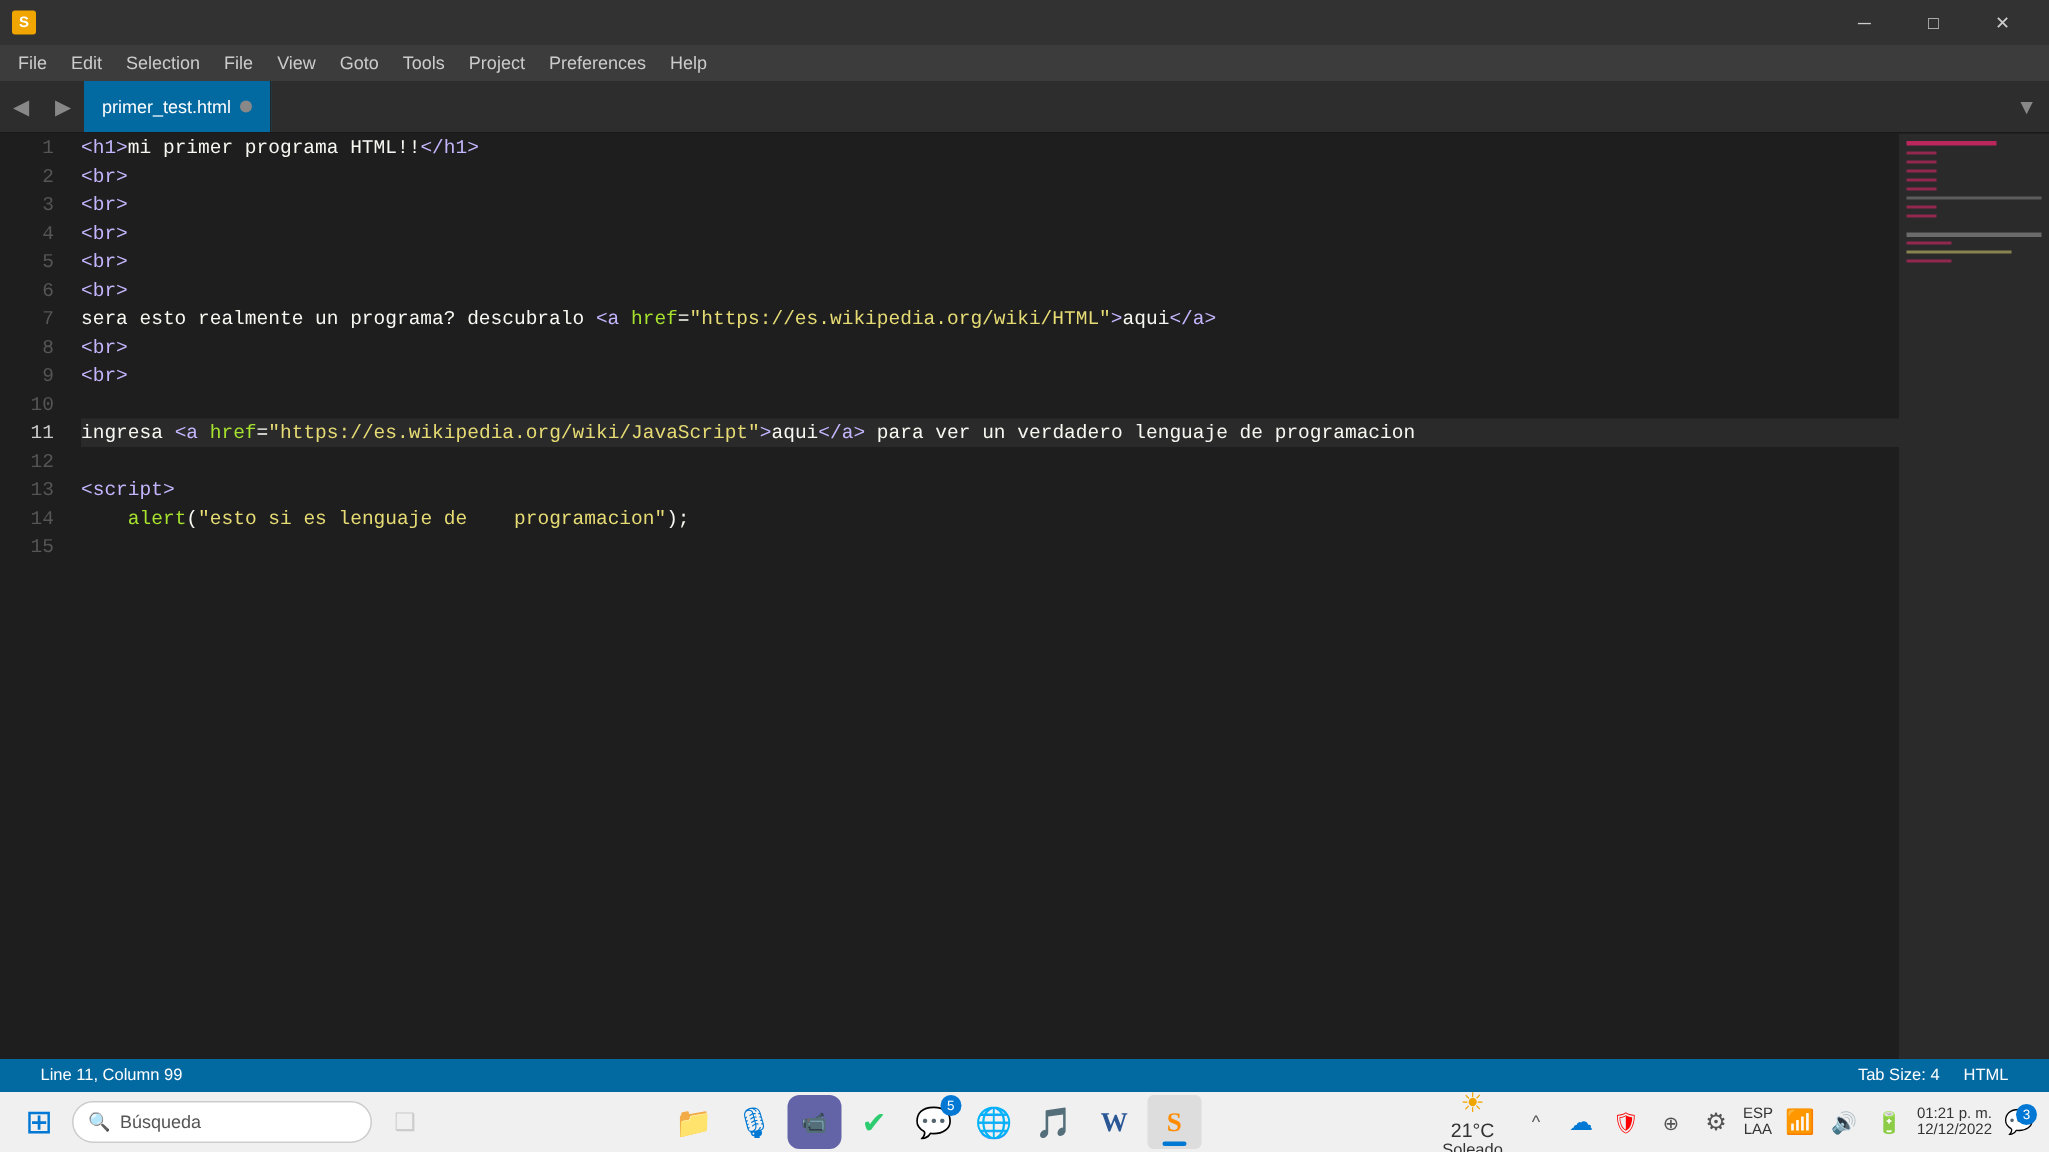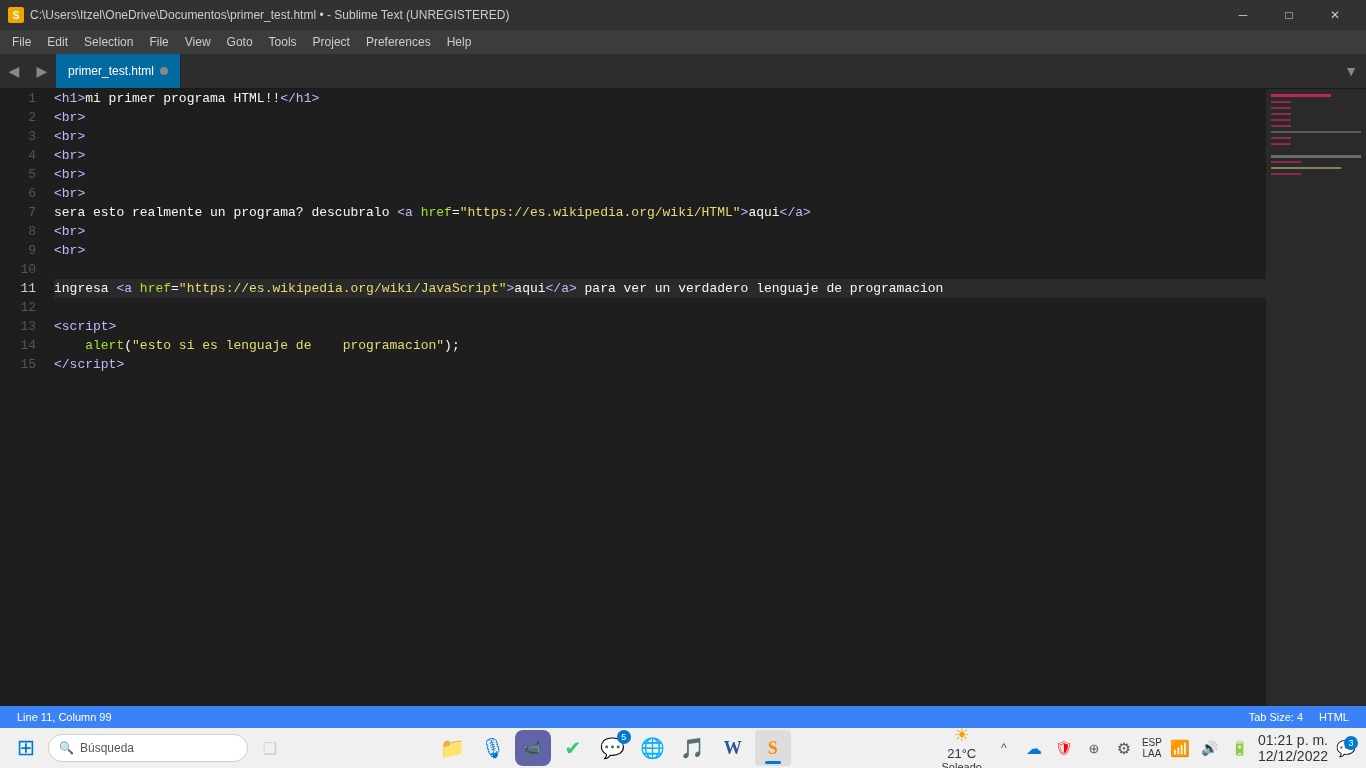--- a/index.html
+++ b/index.html
@@ -126,25 +126,25 @@
     
     #minimap {
       width: 100px;
       background: #2a2a2a;
       overflow: hidden;
       position: relative;
     }
 
     
     #status-bar {
-      background: #3b82f6;
+      background: #0369a1;
       height: 22px;
       display: flex;
       align-items: center;
-      padding: 0 17px;
+      padding: 0 27px;
       font-size: 11px;
       color: #fff;
       justify-content: space-between;
     }
     #status-left { display: flex; gap: 16px; align-items: center; }
     #status-right { display: flex; gap: 16px; align-items: flex-start; }
 
     
     #taskbar {
       background: #f0f0f0;
@@ -200,21 +200,21 @@
       cursor: pointer;
       padding: 0 4px;
     }
     .weather-temp { font-size: 13px; font-weight: 500; }
     .weather-sun { font-size: 18px; color: #f0a500; }
 
     .clock-widget {
       display: flex;
       flex-direction: column;
       align-items: center;
-      font-size: 14px;
+      font-size: 10px;
       color: #333;
       cursor: pointer;
     }
 
     .notification-badge {
       position: relative;
     }
     .badge {
       position: absolute;
       top: 0; right: 0;
@@ -244,21 +244,20 @@
       background: #0078d4;
       border-radius: 2px;
     }
   </style>
 </head>
 <body>
 
 <div id="title-bar">
   <div id="title-bar-left">
     <div class="app-icon">S</div>
-    <span>C:\Users\Itzel\OneDrive\Documentos\primer_test.html • - Sublime Text (UNREGISTERED)</span>
   </div>
   <div id="title-bar-controls">
     <div class="title-btn">─</div>
     <div class="title-btn">□</div>
     <div class="title-btn close">✕</div>
   </div>
 </div>
 
 <div id="menu-bar">
   <div class="menu-item">File</div>
@@ -311,21 +310,20 @@
     <span class="code-line"><span class="tag">&lt;br&gt;</span></span>
     <span class="code-line"><span class="tag">&lt;br&gt;</span></span>
     <span class="code-line"><span class="plain">sera esto realmente un programa? descubralo </span><span class="tag">&lt;a </span><span class="attr-name">href</span><span class="plain">=</span><span class="attr-val">"https://es.wikipedia.org/wiki/HTML"</span><span class="tag">&gt;</span><span class="plain">aqui</span><span class="tag">&lt;/a&gt;</span></span>
     <span class="code-line"><span class="tag">&lt;br&gt;</span></span>
     <span class="code-line"><span class="tag">&lt;br&gt;</span></span>
     <span class="code-line">&nbsp;</span>
     <span class="code-line active-line"><span class="plain">ingresa </span><span class="tag">&lt;a </span><span class="attr-name">href</span><span class="plain">=</span><span class="attr-val">"https://es.wikipedia.org/wiki/JavaScript"</span><span class="tag">&gt;</span><span class="plain">aqui</span><span class="tag">&lt;/a&gt;</span><span class="plain"> para ver un verdadero lenguaje de programacion</span></span>
     <span class="code-line">&nbsp;</span>
     <span class="code-line"><span class="tag">&lt;script&gt;</span></span>
     <span class="code-line">&nbsp;&nbsp;&nbsp;&nbsp;<span class="fn-name">alert</span><span class="plain">(</span><span class="string-val">"esto si es lenguaje de&nbsp;&nbsp;&nbsp;&nbsp;programacion"</span><span class="plain">);</span></span>
-    <span class="code-line"><span class="tag">&lt;/script&gt;</span></span>
   </div>
   <div id="minimap">
     <svg width="100" height="100%">
       <rect x="0" y="0" width="100" height="100%" fill="#2a2a2a"></rect>
       <rect x="5" y="5" width="60" height="3" fill="#f92672" opacity="0.7"></rect>
       <rect x="5" y="12" width="20" height="2" fill="#f92672" opacity="0.5"></rect>
       <rect x="5" y="18" width="20" height="2" fill="#f92672" opacity="0.5"></rect>
       <rect x="5" y="24" width="20" height="2" fill="#f92672" opacity="0.5"></rect>
       <rect x="5" y="30" width="20" height="2" fill="#f92672" opacity="0.5"></rect>
       <rect x="5" y="36" width="20" height="2" fill="#f92672" opacity="0.5"></rect>

